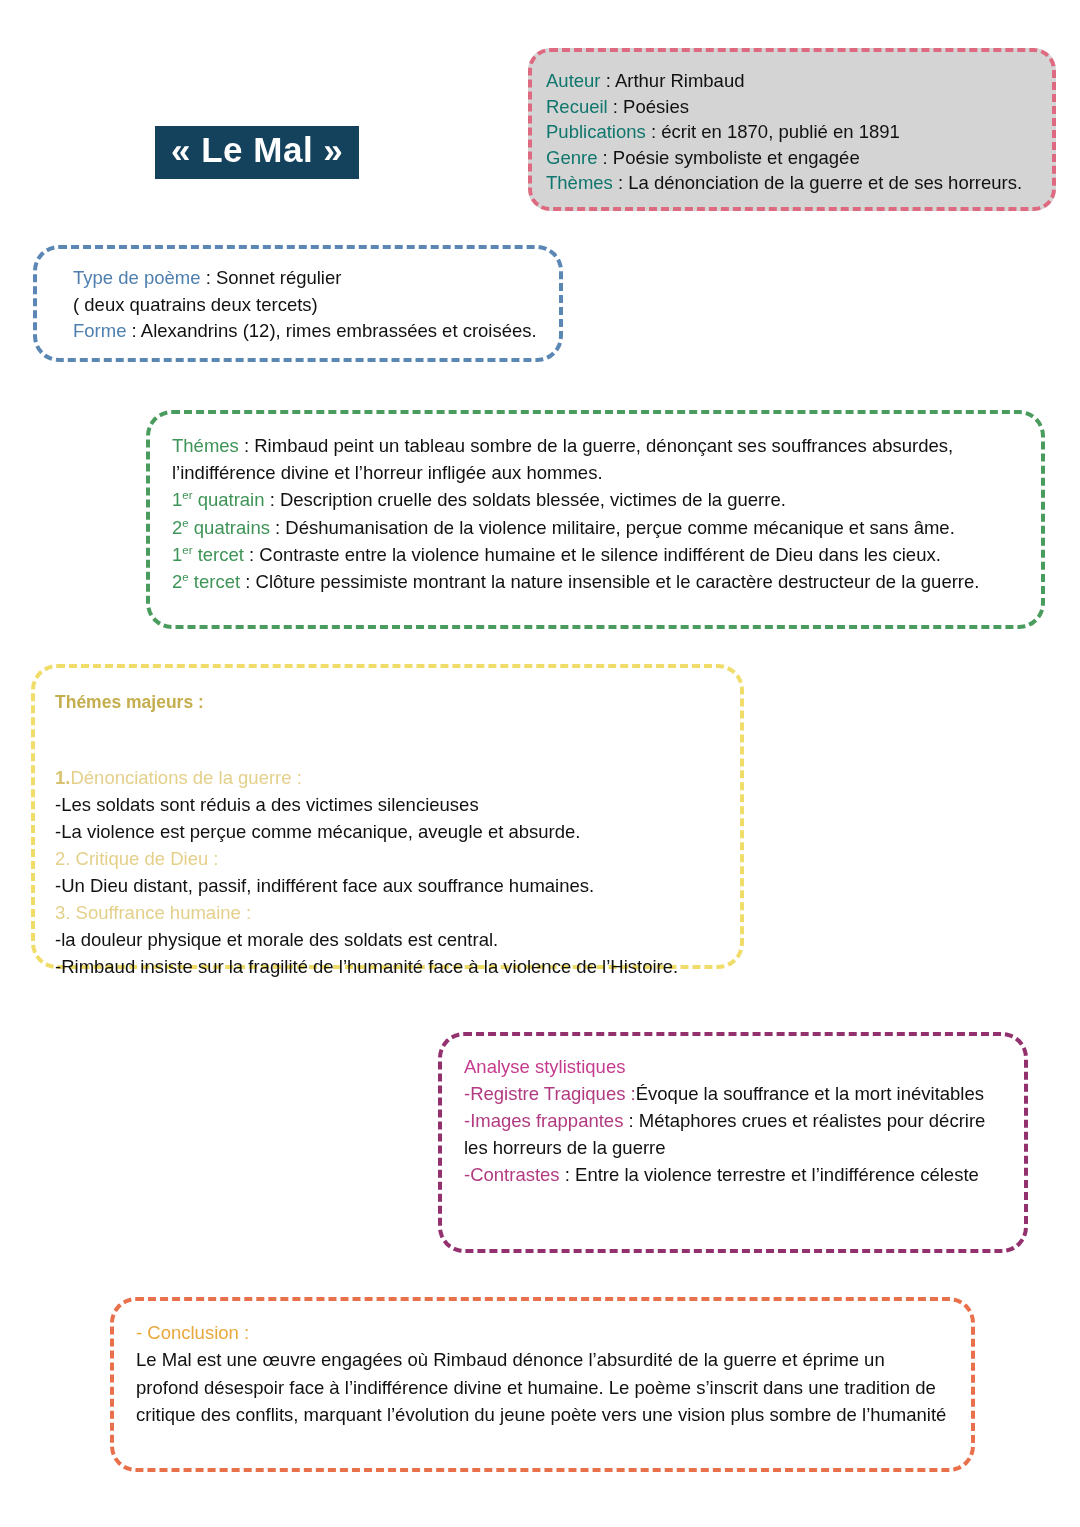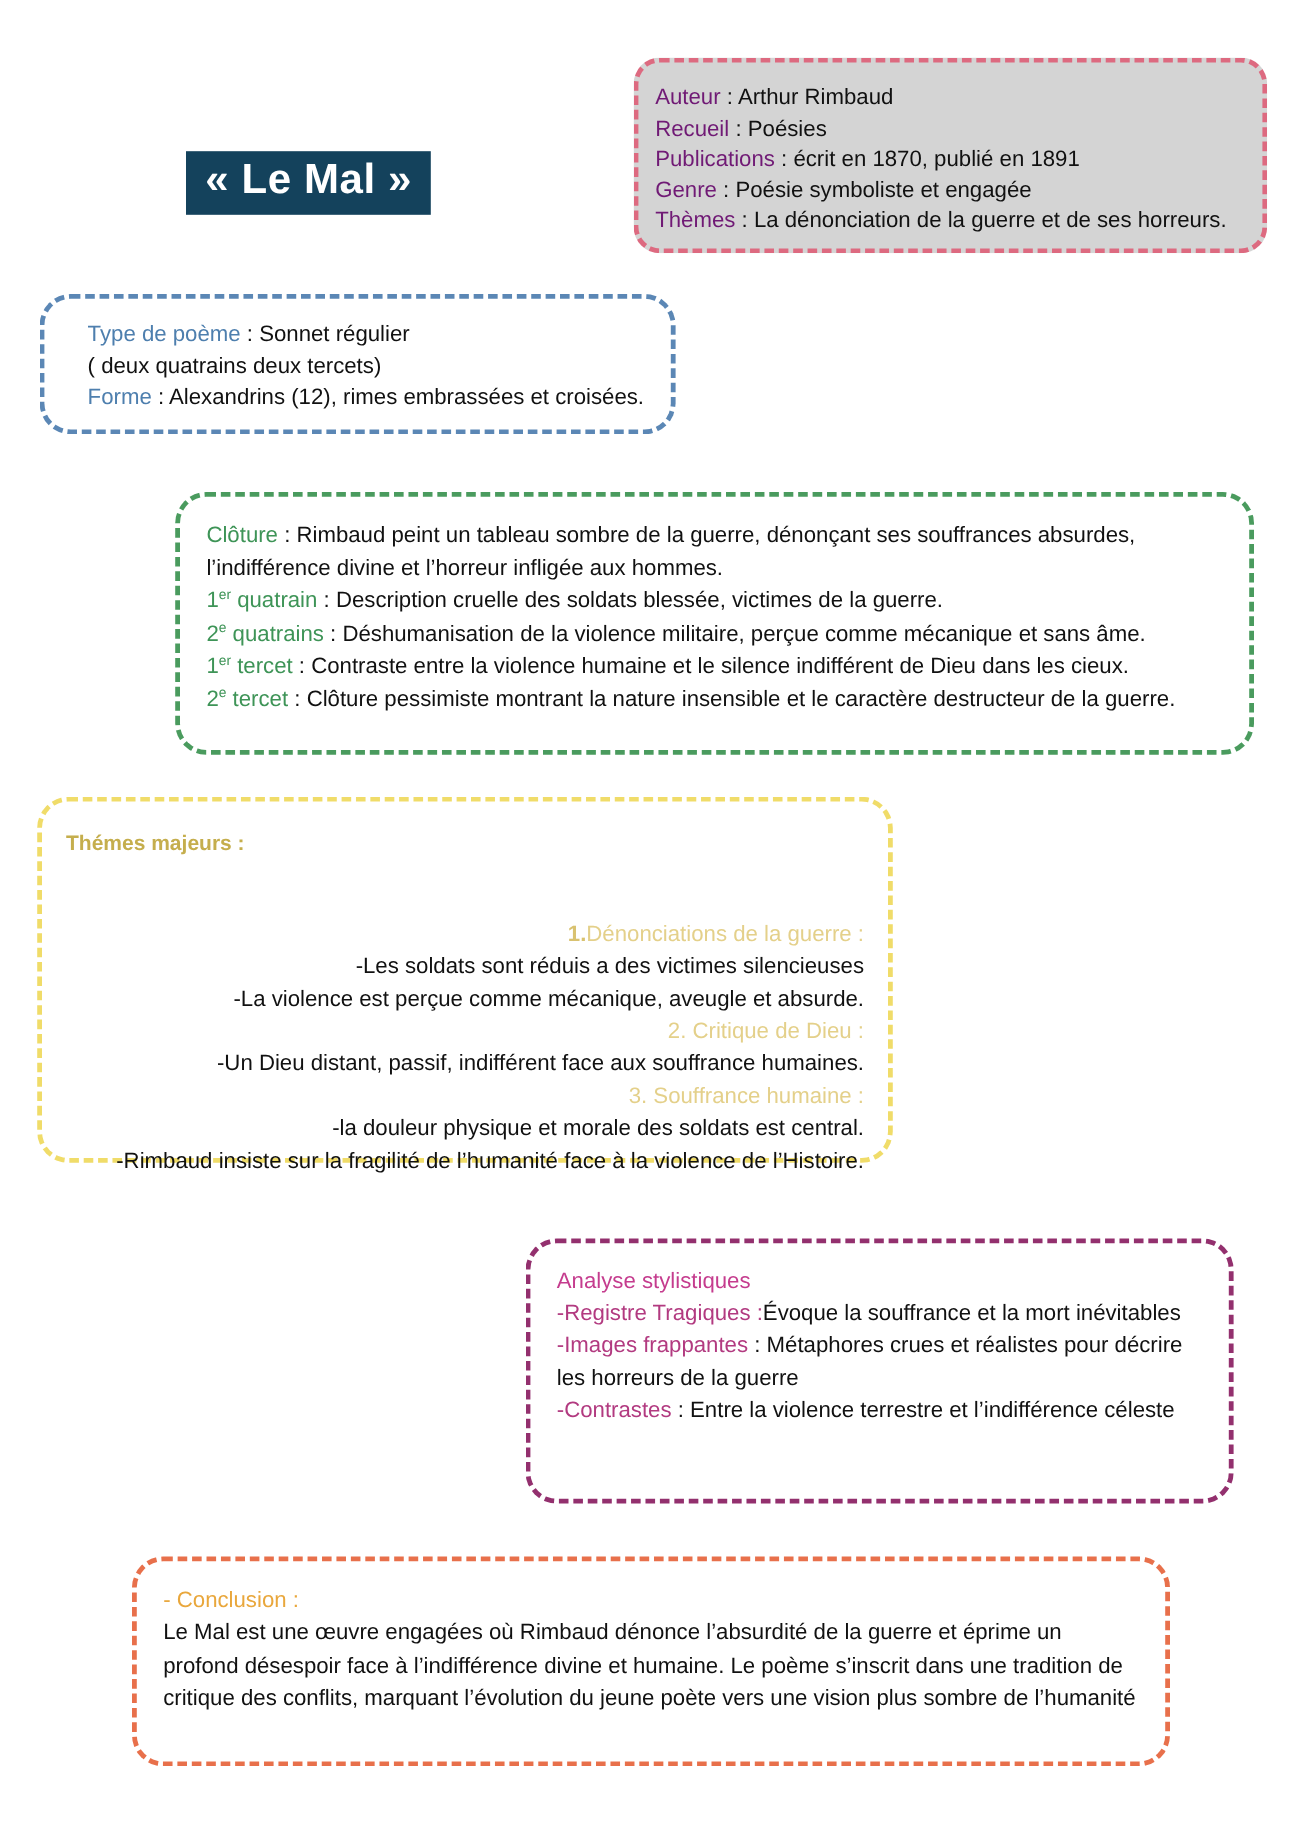--- a/index.html
+++ b/index.html
@@ -52,21 +52,21 @@
     background: #D4D4D4;
     border-color: #DD6A80;
     border-radius: 22px;
     padding: 16px 14px 10px 14px;
   }
   #info-box .line {
     font-size: 18.5px;
     line-height: 25.6px;
     white-space: nowrap;
   }
-  .lbl-pink { color: #701a75; }
+  .lbl-pink { color: #0f766e; }
 
   
   #form-box {
     left: 33px;
     top: 245px;
     width: 530px;
     height: 117px;
     border-color: #5B87B5;
     padding: 16px 18px;
   }
@@ -106,21 +106,20 @@
   #themes-box .heading {
     font-size: 17.5px;
     font-weight: bold;
     color: #C5AE4D;
     line-height: 25px;
     margin-bottom: 49px;
   }
   #themes-box .line {
     font-size: 18.5px;
     line-height: 27px;
-    text-align: right;
   }
   .lbl-gold { color: #E4D08A; }
   .lbl-gold b { color: #D9C270; }
 
   
   #analyse-box {
     left: 438px;
     top: 1032px;
     width: 590px;
     height: 221px;
@@ -168,21 +167,21 @@
     <div class="line"><span class="lbl-pink">Thèmes</span><span> : La dénonciation de la guerre et de ses horreurs.</span></div>
   </div>
 
   <div id="form-box" class="box">
     <div class="line"><span class="lbl-blue">Type de poème</span><span> : Sonnet régulier</span></div>
     <div class="line">( deux quatrains deux tercets)</div>
     <div class="line"><span class="lbl-blue">Forme</span><span> : Alexandrins (12), rimes embrassées et croisées.</span></div>
   </div>
 
   <div id="resume-box" class="box">
-    <div class="line"><span class="lbl-green">Clôture</span><span> : Rimbaud peint un tableau sombre de la guerre, dénonçant ses souffrances absurdes, l’indifférence divine et l’horreur infligée aux hommes.</span></div>
+    <div class="line"><span class="lbl-green">Thémes</span><span> : Rimbaud peint un tableau sombre de la guerre, dénonçant ses souffrances absurdes, l’indifférence divine et l’horreur infligée aux hommes.</span></div>
     <div class="line"><span class="lbl-green"><span>1</span><sup>er</sup><span> quatrain</span></span><span> : Description cruelle des soldats blessée, victimes de la guerre.</span></div>
     <div class="line"><span class="lbl-green"><span>2</span><sup>e</sup><span> quatrains</span></span><span> : Déshumanisation de la violence militaire, perçue comme mécanique et sans âme.</span></div>
     <div class="line"><span class="lbl-green"><span>1</span><sup>er</sup><span> tercet</span></span><span> : Contraste entre la violence humaine et le silence indifférent de Dieu dans les cieux.</span></div>
     <div class="line"><span class="lbl-green"><span>2</span><sup>e</sup><span> tercet</span></span><span> : Clôture pessimiste montrant la nature insensible et le caractère destructeur de la guerre.</span></div>
   </div>
 
   <div id="themes-box" class="box">
     <div class="heading">Thémes majeurs :</div>
     <div class="line lbl-gold"><b>1.</b><span>Dénonciations de la guerre :</span></div>
     <div class="line">-Les soldats sont réduis a des victimes silencieuses</div>

